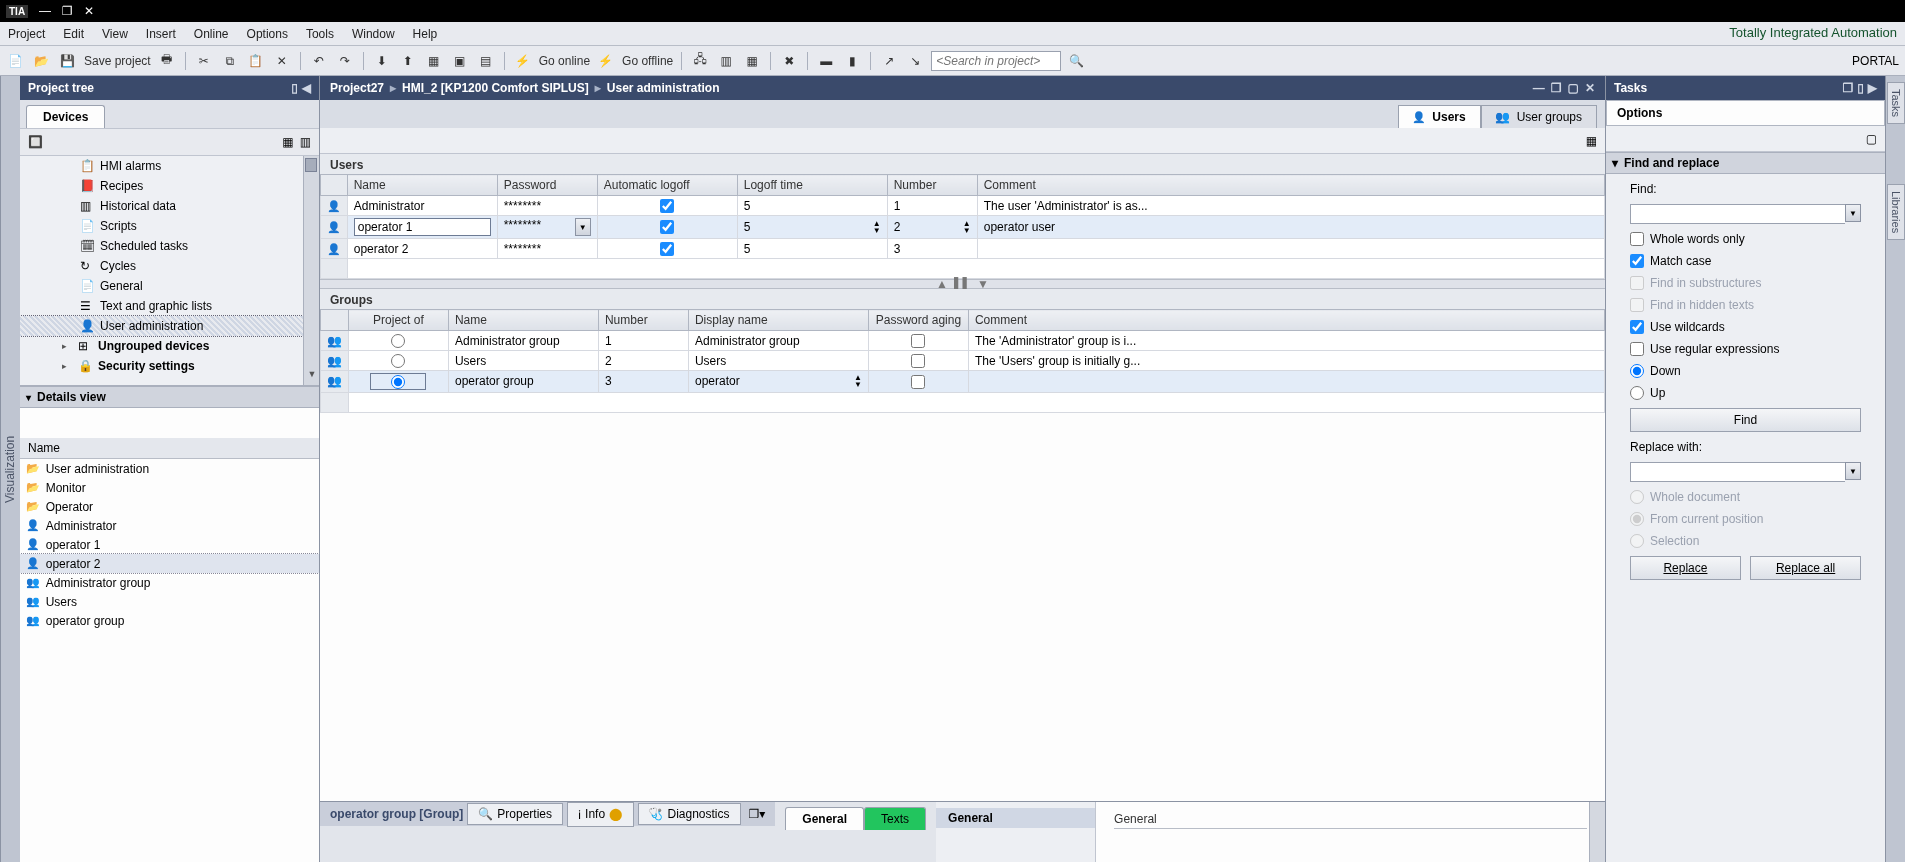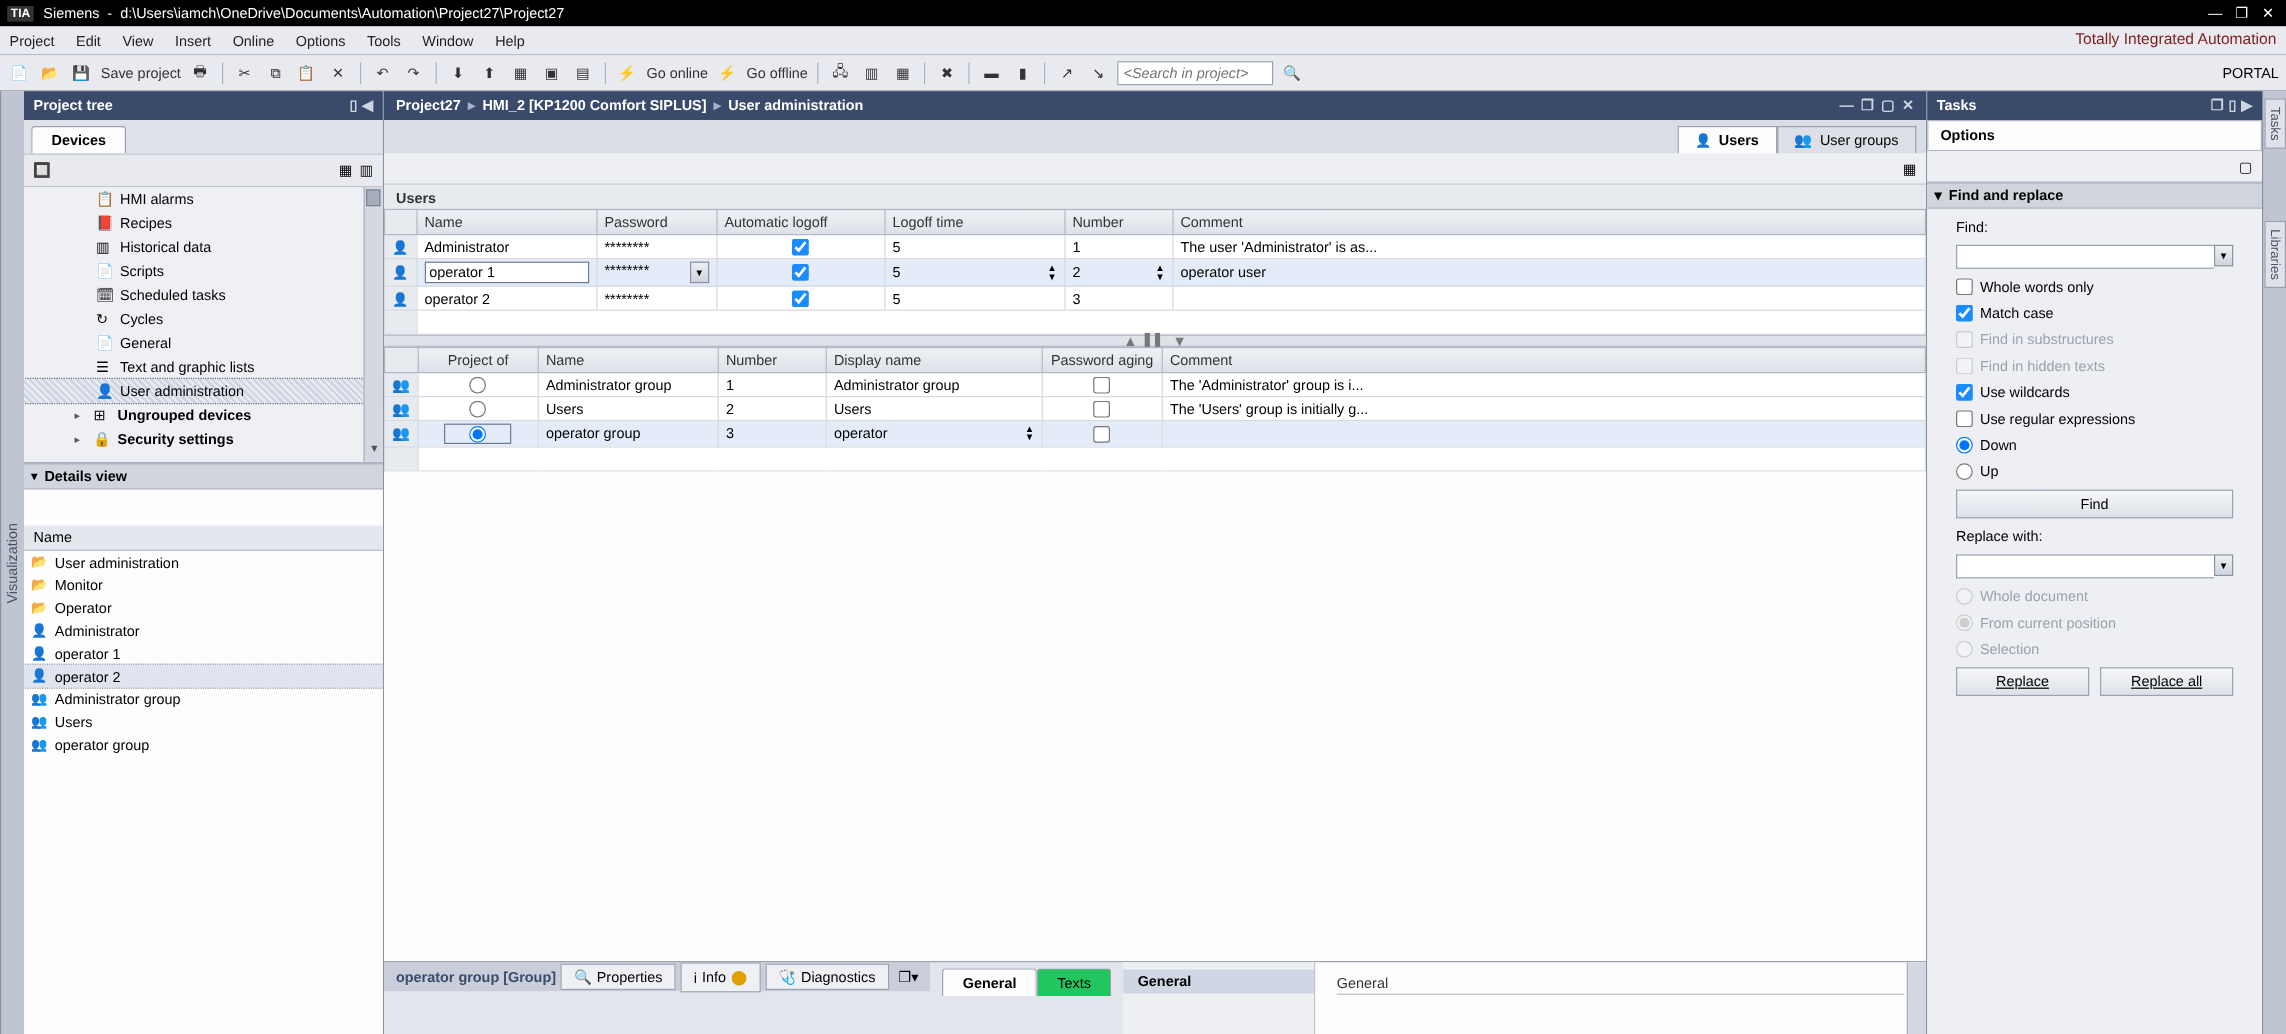--- a/index.html
+++ b/index.html
@@ -9,21 +9,21 @@
 .titlebar { background: #000; color: #fff; height: 22px; display: flex; align-items: center; padding: 0 6px; }
 .titlebar .logo { font-weight: bold; font-size: 10px; margin-right: 8px; background:#333; padding:1px 3px;}
 .titlebar .title { flex: 1; }
 .titlebar .winbtns { display: flex; gap: 4px; }
 .titlebar .winbtns span { width: 18px; text-align: center; cursor: default; }
 
 
 .menubar { background: #e8eaef; height: 24px; display: flex; align-items: center; padding: 0 8px; gap: 18px; border-bottom:1px solid #b8bdc7;}
 .menubar span { color: #222; }
 .menubar .right-brand { margin-left:auto; text-align:right; line-height:1.1; }
-.menubar .right-brand .b1 { font-size:13px; color:#7f1d1d;}
+.menubar .right-brand .b1 { font-size:13px; color:#14532d;}
 
 
 .toolbar { background: #e8eaef; height: 30px; display: flex; align-items: center; padding: 0 6px; gap: 6px; border-bottom:1px solid #aab0bd;}
 .toolbar .tb { width:20px; height:20px; display:inline-flex; align-items:center; justify-content:center; font-size:12px; color:#333;}
 .toolbar .sep { width:1px; height:18px; background:#aab0bd; margin:0 2px;}
 .toolbar .lbl { color:#333; }
 .toolbar input { height:20px; border:1px solid #9aa1af; padding:0 4px; font-style:italic; color:#888; width:130px;}
 
 
 .main { display:flex; height: calc(862px - 22px - 24px - 30px); }
@@ -110,25 +110,20 @@
 .sidetab-right { width:20px; background:#bfc5d1; display:flex; flex-direction:column; align-items:center; padding:6px 0; gap:60px; color:#4a5366; border-left:1px solid #8b93a3;}
 .sidetab-right .rtab { writing-mode:vertical-rl; padding:6px 2px; background:#dfe2e9; border:1px solid #9aa1af; font-size:11px;}
 .ico-user { color:#2a6fb0; font-size:11px;}
 .ico-group { color:#2a6fb0; font-size:12px;}
 </style>
 </head>
 <body>
 
 <div class="titlebar">
   <span class="logo">TIA</span>
-  <span class="title">
-    <span>Siemens</span>
-    <span> &nbsp;-&nbsp; </span>
-    <span>d:\Users\iamch\OneDrive\Documents\Automation\Project27\Project27</span>
-  </span>
   <div class="winbtns">
     <span>—</span>
     <span>❐</span>
     <span>✕</span>
   </div>
 </div>
 
 <div class="menubar">
   <span>Project</span>
   <span>Edit</span>
@@ -392,20 +387,21 @@
             </tr>
           </tbody>
       </table>
 
       <div class="splitter-h">
           <span>▲</span>
           <span>▌▌</span>
           <span>▼</span>
         </div>
 
+      <div class="section-title">Groups</div>
       <table class="grid">
         <thead>
             <tr>
           <th class="rowico" style="width:22px"></th>
           <th style="width:100px;text-align:center">Project of</th>
           <th style="width:150px">Name</th>
           <th style="width:90px">Number</th>
           <th style="width:180px">Display name</th>
           <th style="width:100px;text-align:center">Password aging</th>
           <th>Comment</th>

